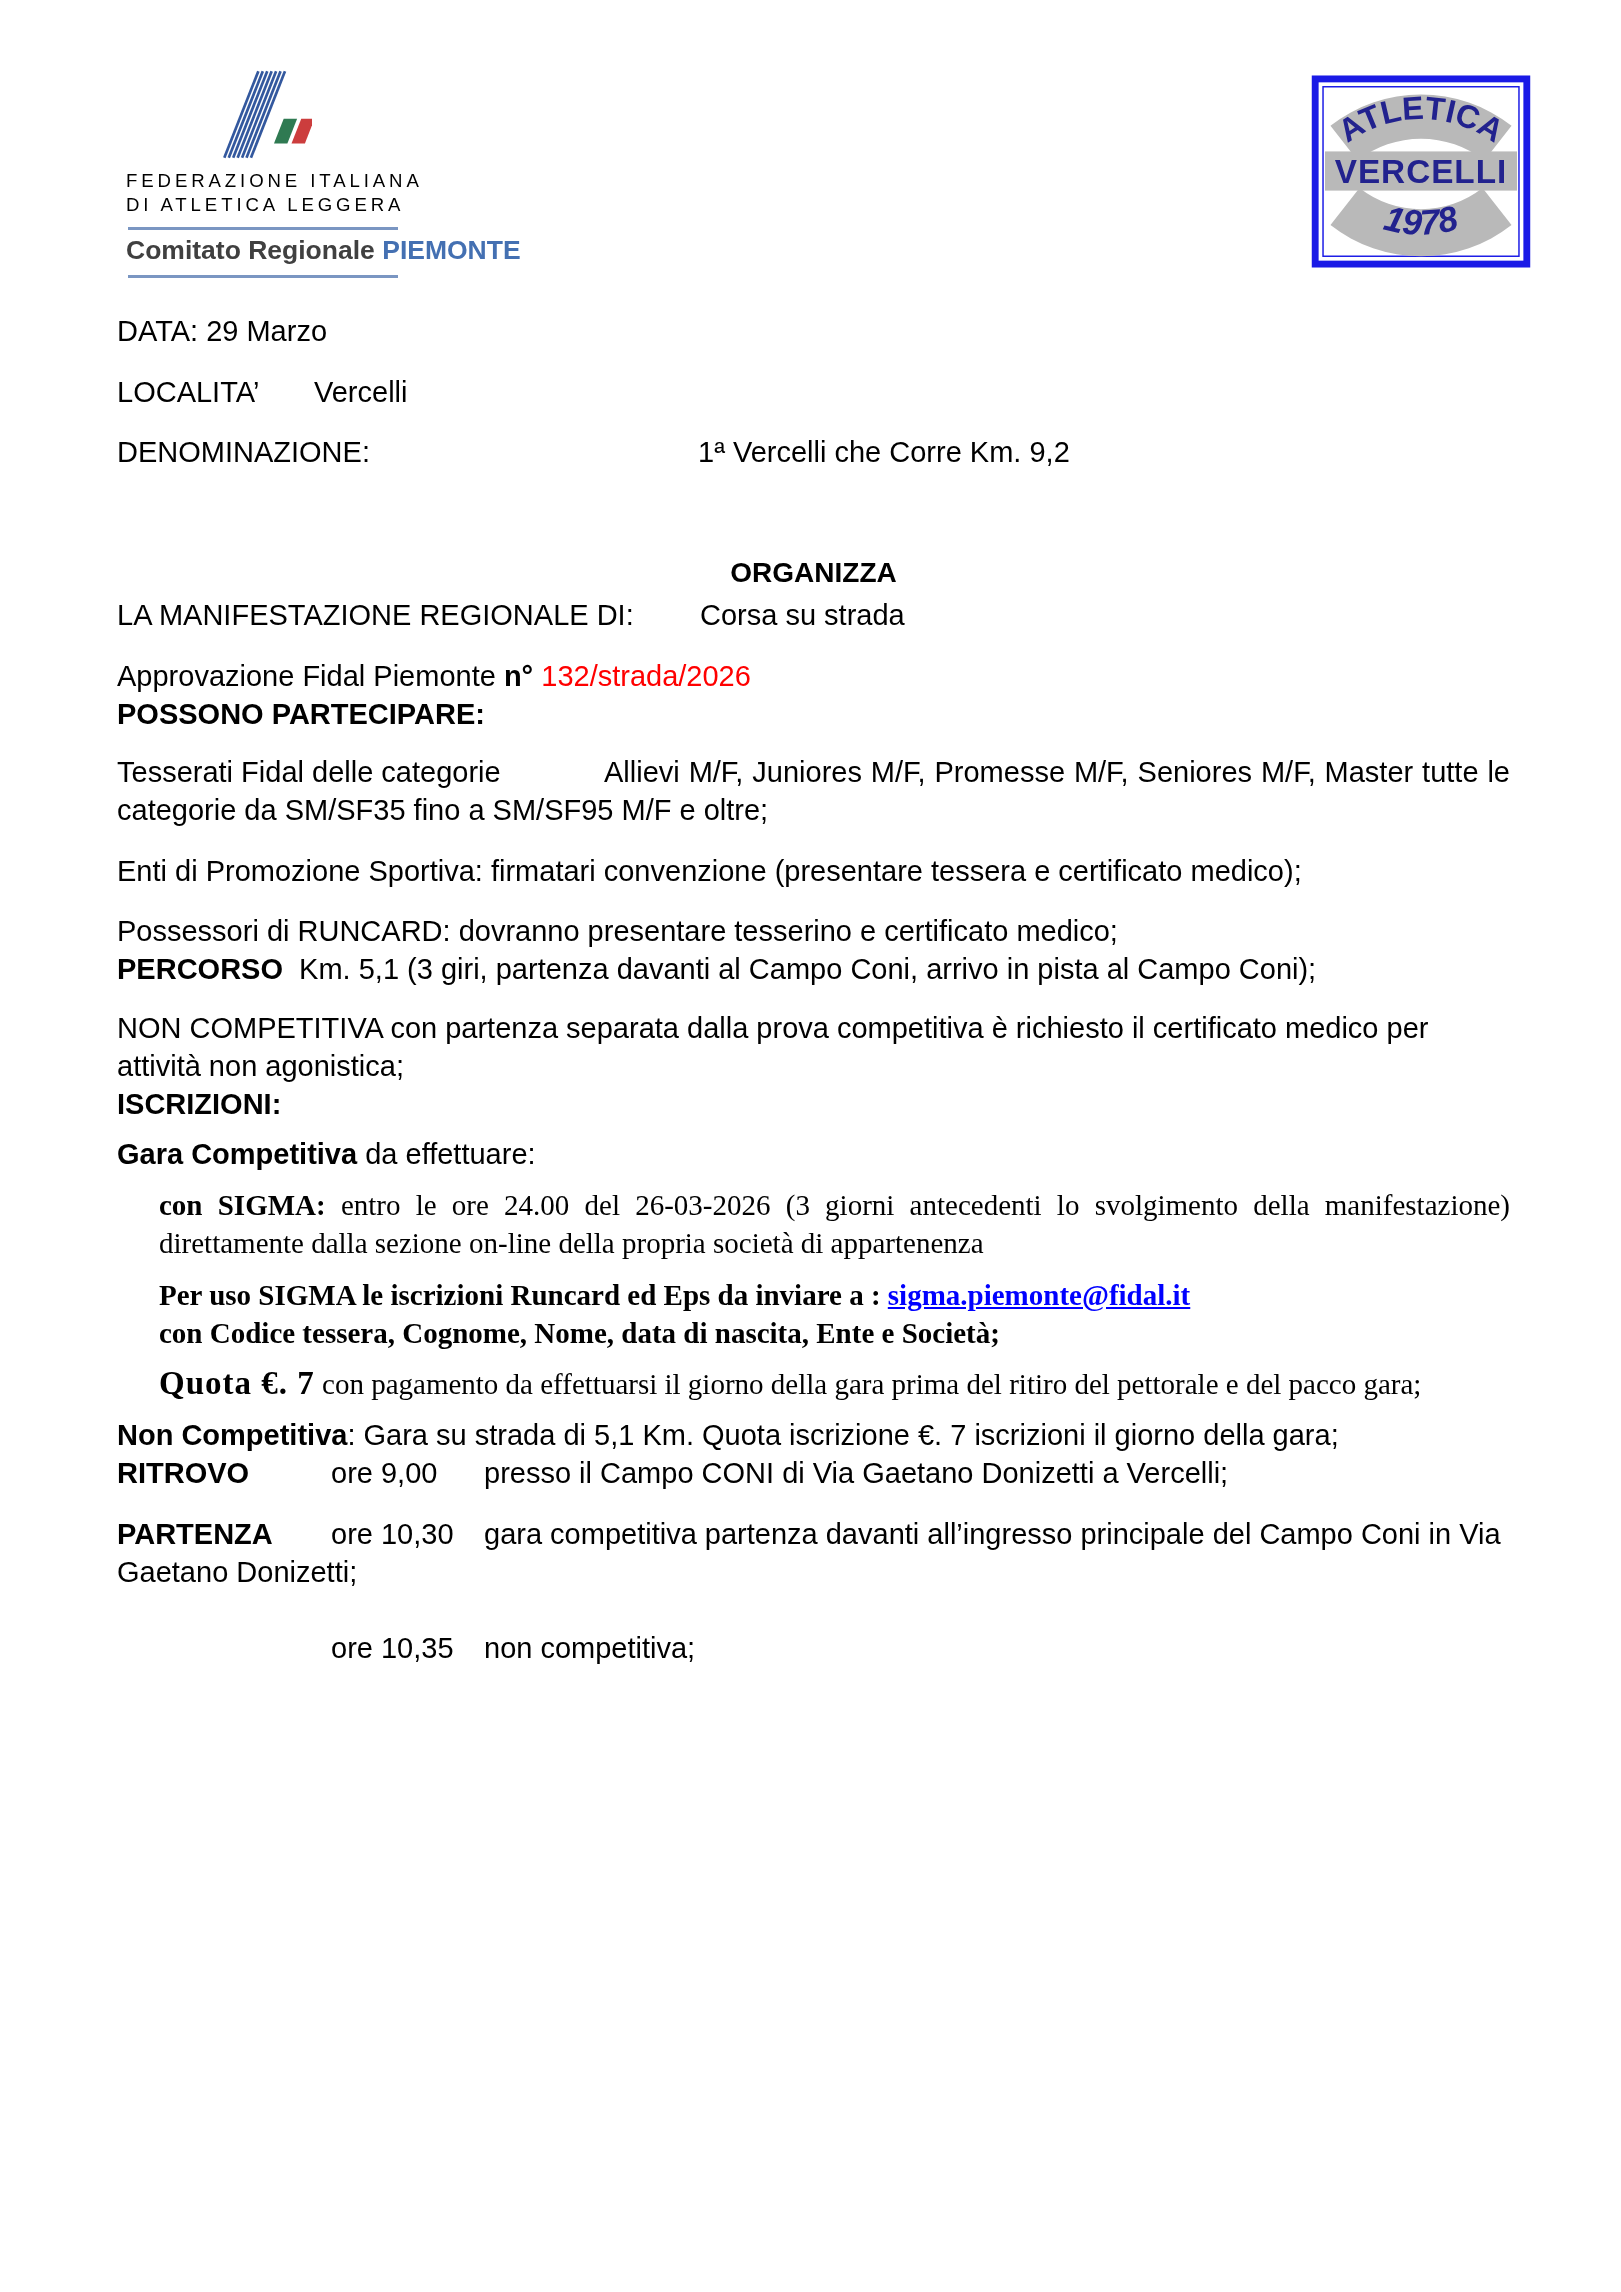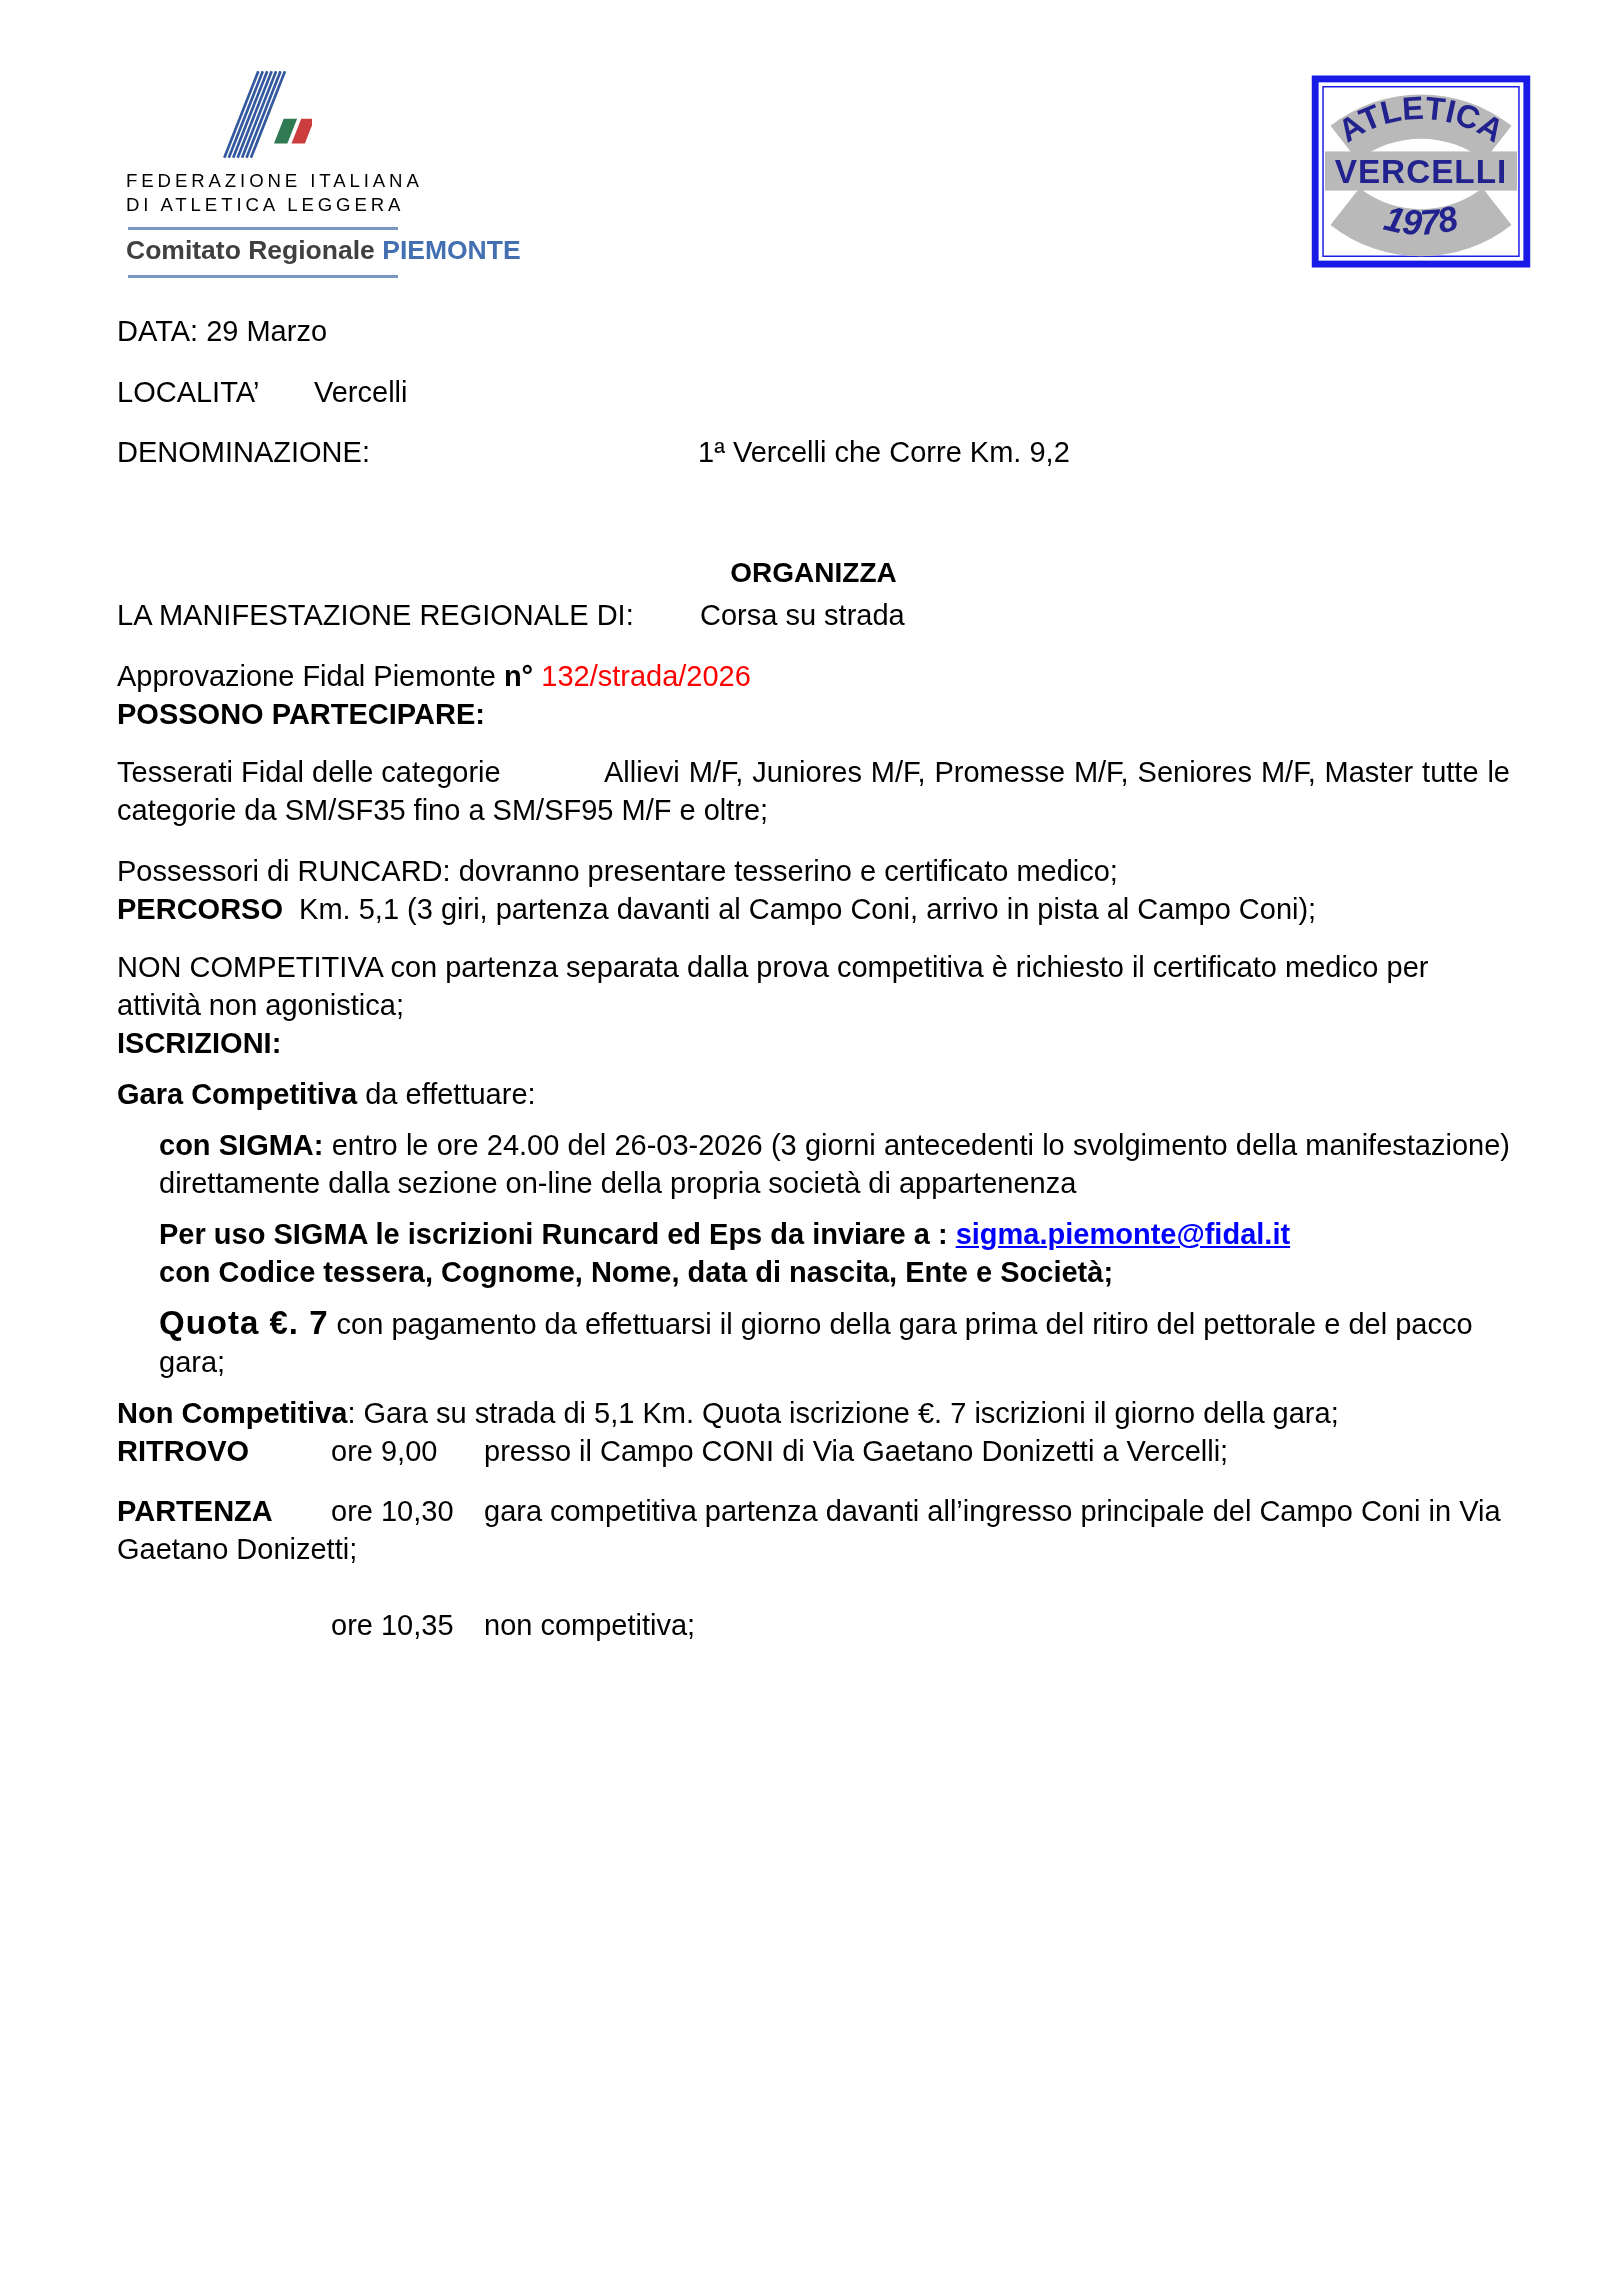--- a/index.html
+++ b/index.html
@@ -28,21 +28,21 @@
   .content { position:absolute; left:117px; top:312px; width:1393px; }
   .content p { margin:0 0 22.5px 0; }
   .mb0{margin-bottom:0 !important;} .mb13{margin-bottom:12.7px !important;}
   .mb14{margin-bottom:13.7px !important;} .mb15{margin-bottom:14.7px !important;}
   .mb21{margin-bottom:20.6px !important;} .mb39{margin-bottom:38px !important;} .mt98{margin-top:96px;} .mt79{margin-top:77px;}
   .mt84{margin-top:82px;} .mt89{margin-top:87px;}
 
   .bold { font-weight:bold; }
   .red { color:#ff0000; }
   .just { text-align:justify; }
-  .indent { margin-left:42px !important; width:1351px; }
+  .indent { margin-left:42px !important; width:1351px;font-family:Liberation Serif, serif; }
 
   .organizza { text-align:center; font-weight:bold; font-size:28px; line-height:47px; margin:78px 0 0 0; }
 
   .lbl-localita { display:inline-block; width:197px; }
   .lbl-denominazione { display:inline-block; width:581px; }
   .lbl-manifestazione { display:inline-block; width:583px; }
   .lbl-tesserati { display:inline-block; width:487px; }
 
   .quota-lead { font-weight:bold; font-size:33px; line-height:38px; letter-spacing:1px; }
   .email-link { color:#0000ff; font-weight:bold; text-decoration:underline; }
@@ -127,20 +127,21 @@
     <p class="mb0">
       <span>Approvazione Fidal Piemonte </span><span class="bold">n° </span><span class="red">132/strada/2026</span>
     </p>
 
     <p class="bold mt79 mb21">POSSONO PARTECIPARE:</p>
 
     <p class="just">
       <span class="lbl-tesserati">Tesserati Fidal delle categorie</span><span>Allievi M/F, Juniores M/F, Promesse M/F, Seniores M/F,  Master tutte le categorie da SM/SF35 fino a SM/SF95 M/F e oltre;</span>
     </p>
 
+    <p>Enti di Promozione Sportiva: firmatari convenzione (presentare tessera e certificato medico);</p>
 
     <p class="mb0">Possessori di RUNCARD: dovranno presentare tesserino e certificato medico;</p>
 
     <p class="mt79 mb21">
       <span class="bold">PERCORSO</span>&nbsp;&nbsp;<span>Km. 5,1 (3 giri, partenza davanti al Campo Coni, arrivo in pista al Campo Coni);</span>
     </p>
 
     <p class="mb0">NON COMPETITIVA con partenza separata dalla prova competitiva è richiesto il certificato medico per attività non agonistica;</p>
 
     <p class="bold mt84 mb13">ISCRIZIONI:</p>

